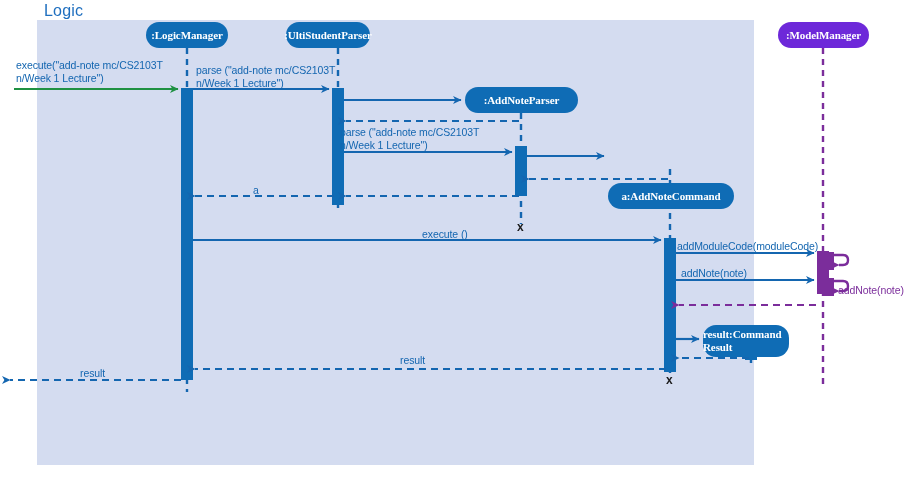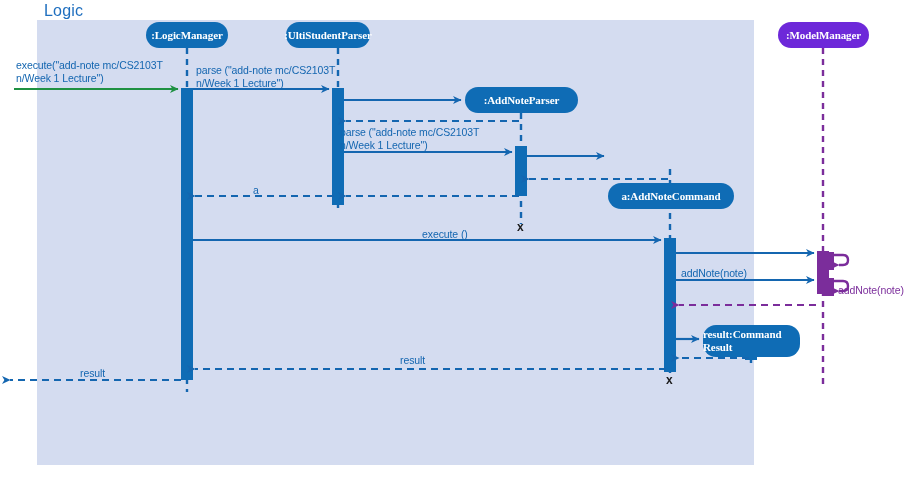--- a/index.html
+++ b/index.html
@@ -166,36 +166,37 @@
   <div class="box" style="left:146px; top:22px; width:82px; height:26px;">:LogicManager</div>
 
   <div class="box" style="left:286px; top:22px; width:84px; height:26px;">:UltiStudentParser</div>
 
   <div class="box" style="left:465px; top:87px; width:113px; height:26px;">:AddNoteParser</div>
 
   <div class="box" style="left:608px; top:143px; width:126px; height:26px;margin-top:40px;">a:AddNoteCommand</div>
 
   <div class="box box-purple" style="left:778px; top:22px; width:91px; height:26px;">:ModelManager</div>
 
-  <div class="box" style="left:703px; top:325px; width:97px; height:32px;">result:Command
+  <div class="box" style="left:703px; top:325px; width:86px; height:32px;">result:Command
 Result</div>
 
   <div class="lbl" style="left:16px; top:59px;">execute("add-note mc/CS2103T
 n/Week 1 Lecture")</div>
 
   <div class="lbl" style="left:196px; top:64px;">parse ("add-note mc/CS2103T
 n/Week 1 Lecture")</div>
 
   <div class="lbl" style="left:340px; top:126px;">parse ("add-note mc/CS2103T
 n/Week 1 Lecture")</div>
 
   <div class="lbl" style="left:253px; top:184px;">a</div>
 
   <div class="lbl" style="left:397px; top:228px;margin-left:25px;">execute ()</div>
 
+  <div class="lbl" style="left:677px; top:240px;">addModuleCode(moduleCode)</div>
 
   <div class="lbl" style="left:681px; top:267px;">addNote(note)</div>
 
 
   <div class="lbl lbl-purple" style="left:838px; top:284px;">addNote(note)</div>
 
   <div class="lbl" style="left:400px; top:354px;">result</div>
 
   <div class="lbl" style="left:80px; top:367px;">result</div>
 

